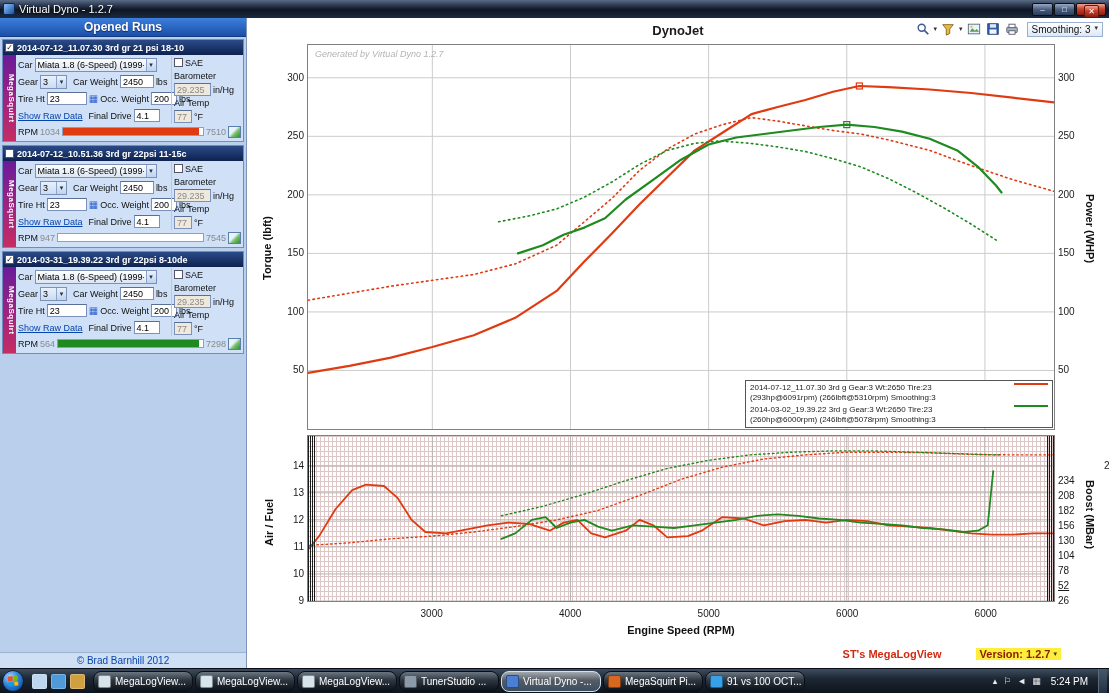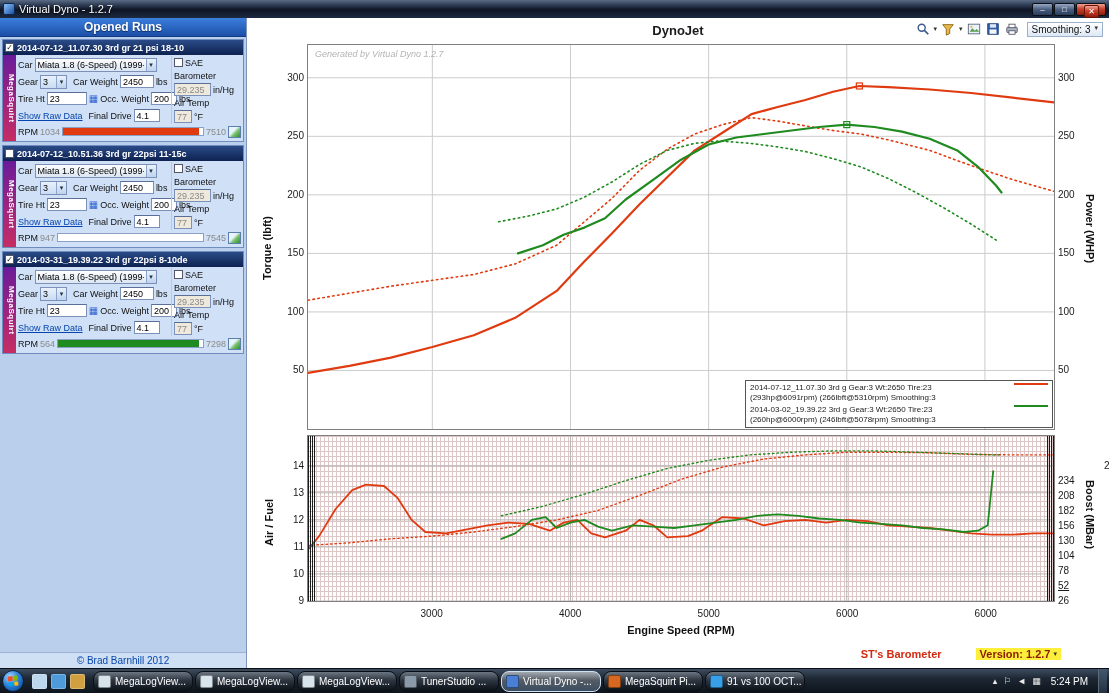--- a/index.html
+++ b/index.html
@@ -508,21 +508,21 @@
     <div id="xticks">
         <span style="left: 124.667px;">3000</span>
         <span style="left: 263.185px;">4000</span>
         <span style="left: 401.704px;">5000</span>
         <span style="left: 540.222px;">6000</span>
         <span style="left: 678.741px;">6000</span>
       </div>
     <div class="xlabel">Engine Speed (RPM)</div>
 
     <div class="panel-foot">
-      <span class="brand">ST's Barometer</span>
+      <span class="brand">ST's MegaLogView</span>
       <span class="version">
         <span>Version: 1.2.7</span>
         <span class="tar">▾</span>
       </span>
     </div>
   </div>
 
   <div class="taskbar">
     <span class="orb">
       <span class="flag">

